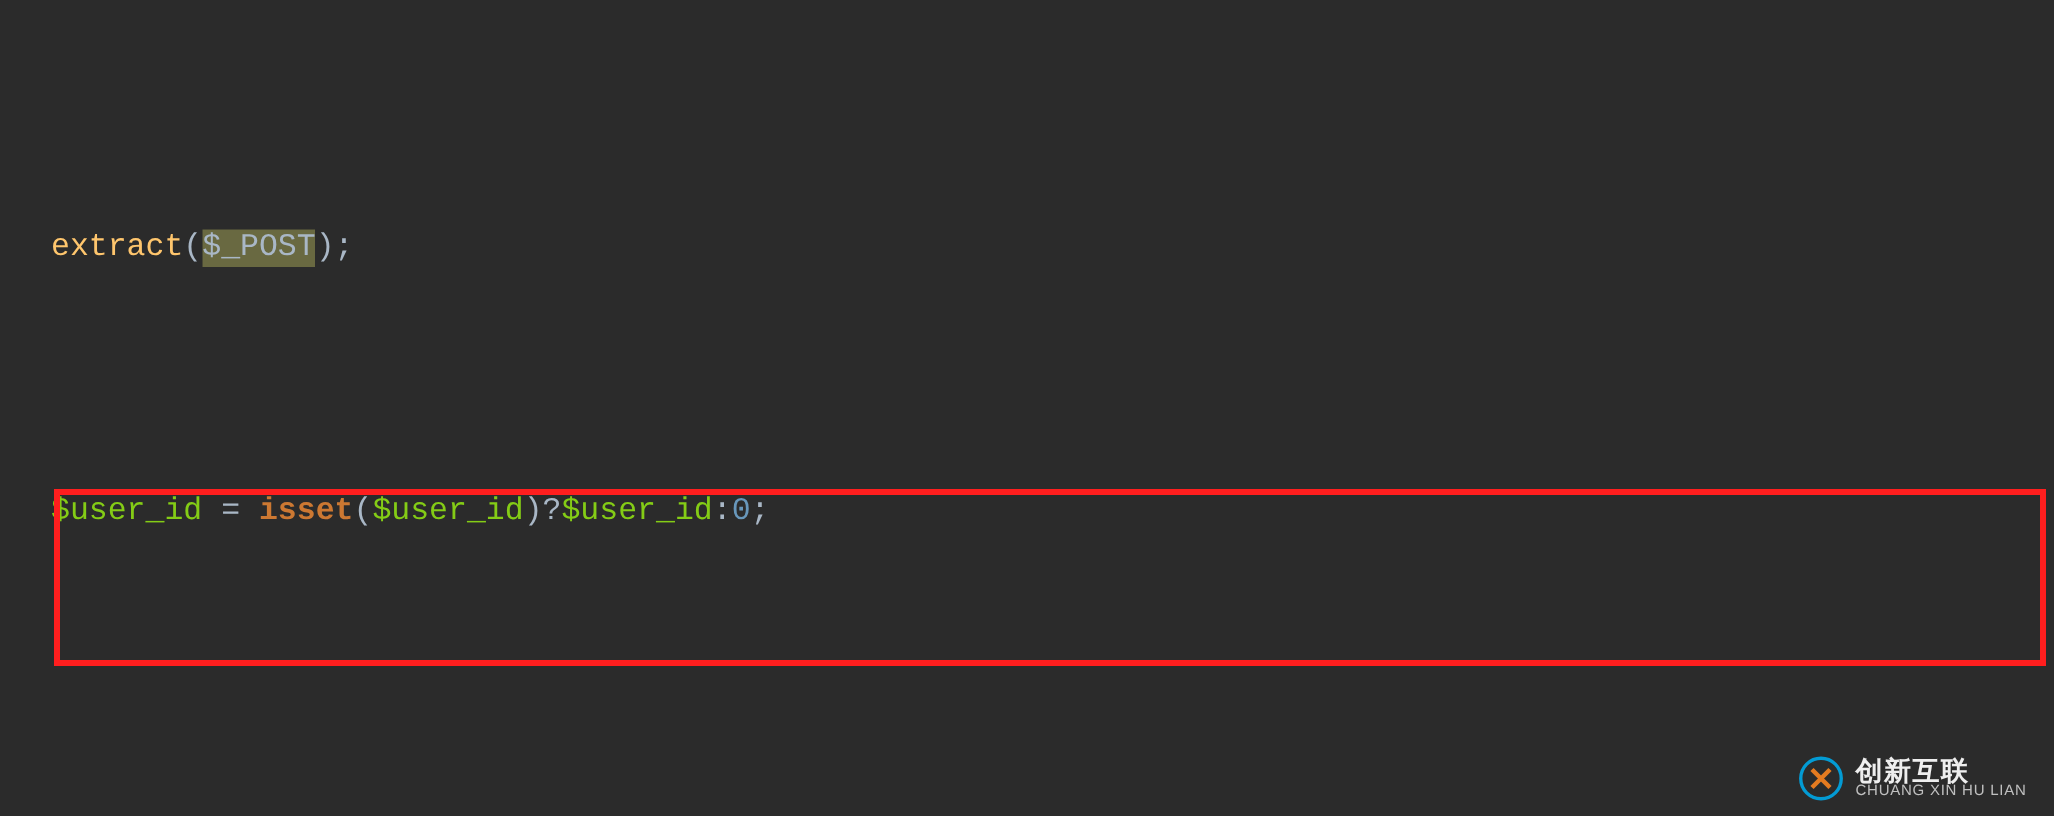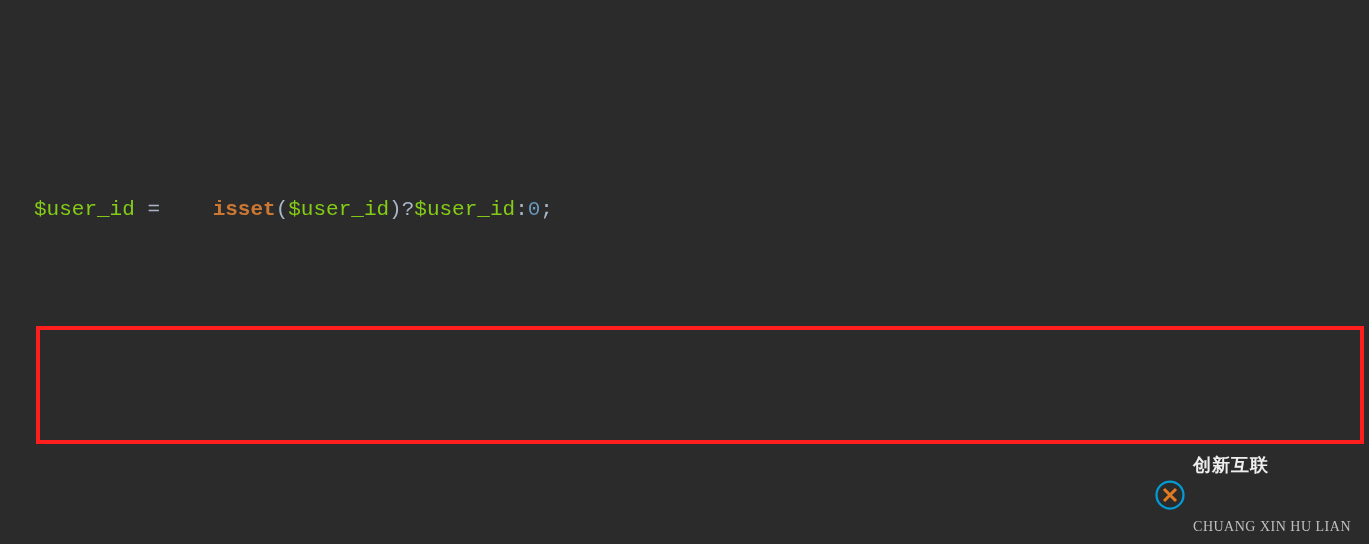--- a/index.html
+++ b/index.html
@@ -16,21 +16,21 @@
   .editor {
     position: relative;
     padding-top: 12px;
     padding-left: 34px;
     line-height: 44px;
     white-space: pre;
     color: #a9b7c6;
   }
   .line { height: 44px; }
   .t-default { color: #a9b7c6; }
-  .t-keyword { color: #cc7832; font-weight: bold; margin-left: 40px; }
+  .t-keyword { color: #cc7832; font-weight: bold; }
   .t-var { color: #84cc16; }
   .t-func { color: #ffc66d; }
   .t-number { color: #6897bb; }
   .hl2 { background: rgba(132,133,76,0.7); color:#a9b7c6; padding:1px 0;}
   .red-box {
     position: absolute;
     border: 4px solid #ff1e1e;
     top: 326px;
     left: 36px;
     width: 1320px;
@@ -48,30 +48,30 @@
   }
   .wm-logo {
     width: 30px;
     height: 30px;
   }
   .wm-text {
     display:flex;
     flex-direction:column;
     line-height:1;
     color:#fff;
-    gap:46px;
   }
   .wm-main { font-size:18px; font-weight:bold; letter-spacing:1px; font-family: "Microsoft YaHei", sans-serif;}
-  .wm-sub { font-size:14px; color:#ccc; font-family: Liberation Serif, serif; letter-spacing:0.5px;}
+  .wm-sub { font-size:10px; color:#ccc; font-family: Liberation Sans, sans-serif; letter-spacing:0.5px;}
 </style>
 </head>
 <body>
 
 <div class="editor">
 
+  <div class="line"><span class="t-func">extract</span><span class="t-default">(</span><span class="t-var hl2">$_POST</span><span class="t-default">);</span></div>
 
   <div class="line"><span class="t-var">$user_id</span><span class="t-default"> = </span><span class="t-keyword">isset</span><span class="t-default">(</span><span class="t-var">$user_id</span><span class="t-default">)?</span><span class="t-var">$user_id</span><span class="t-default">:</span><span class="t-number">0</span><span class="t-default">;</span></div>
 
 
   
 
   
 
   
 

